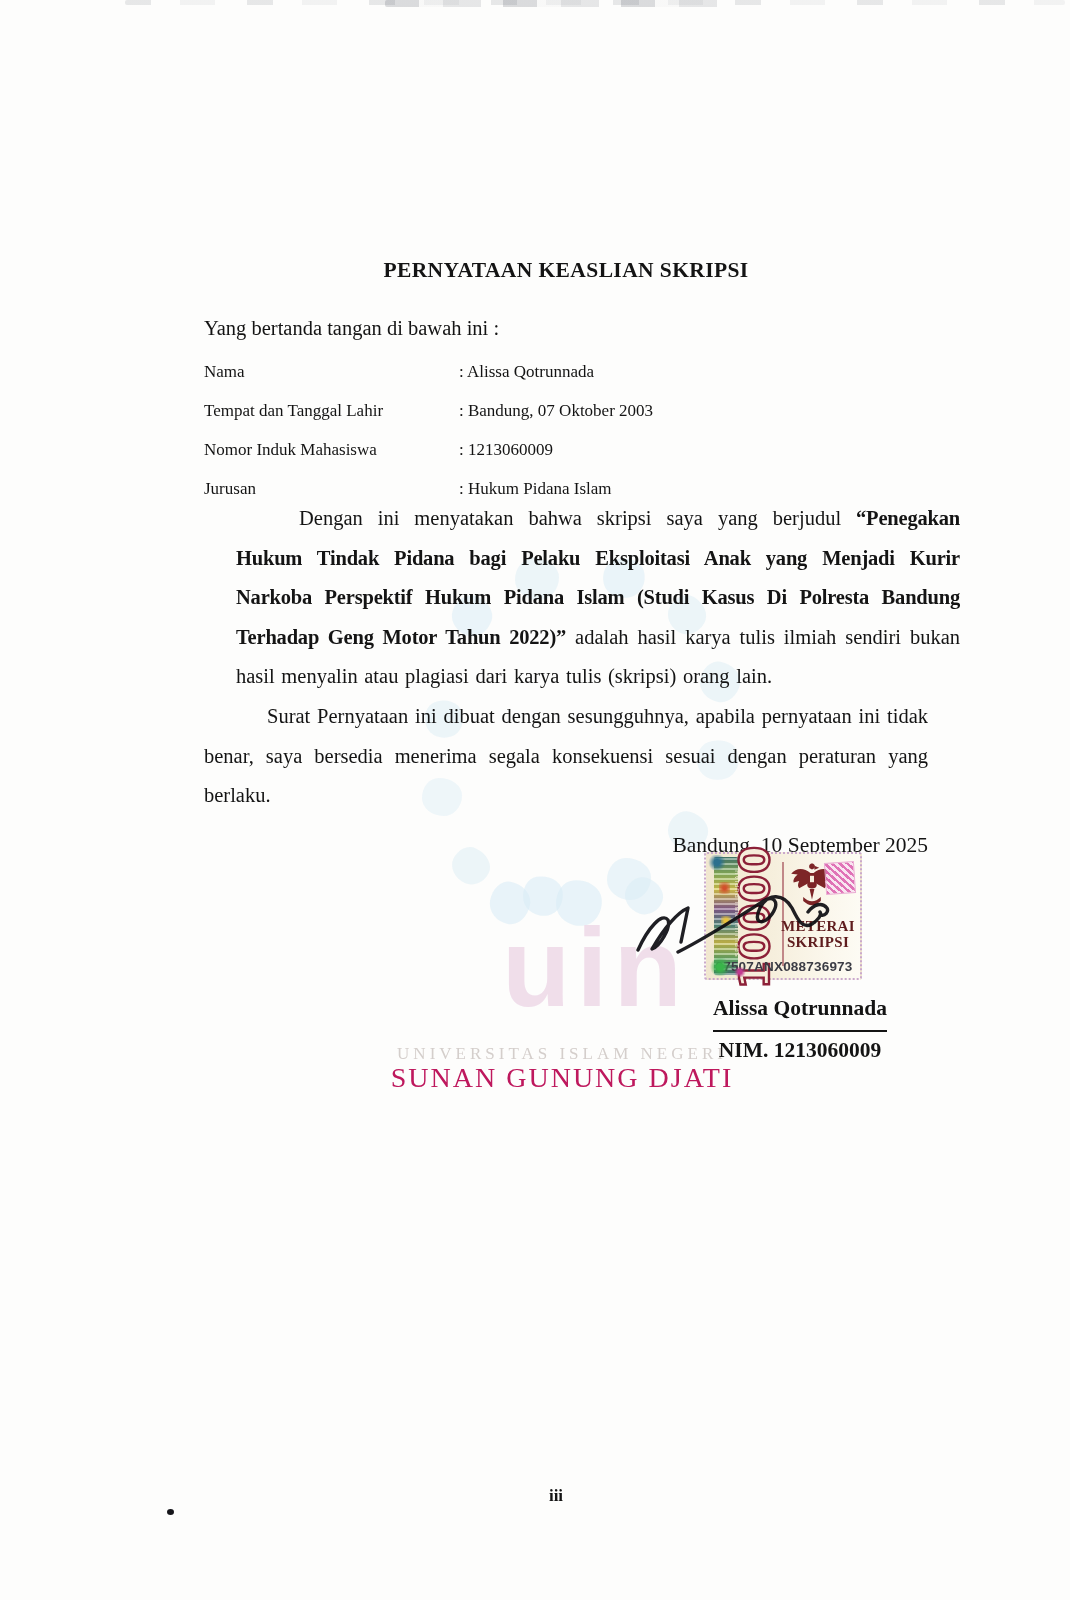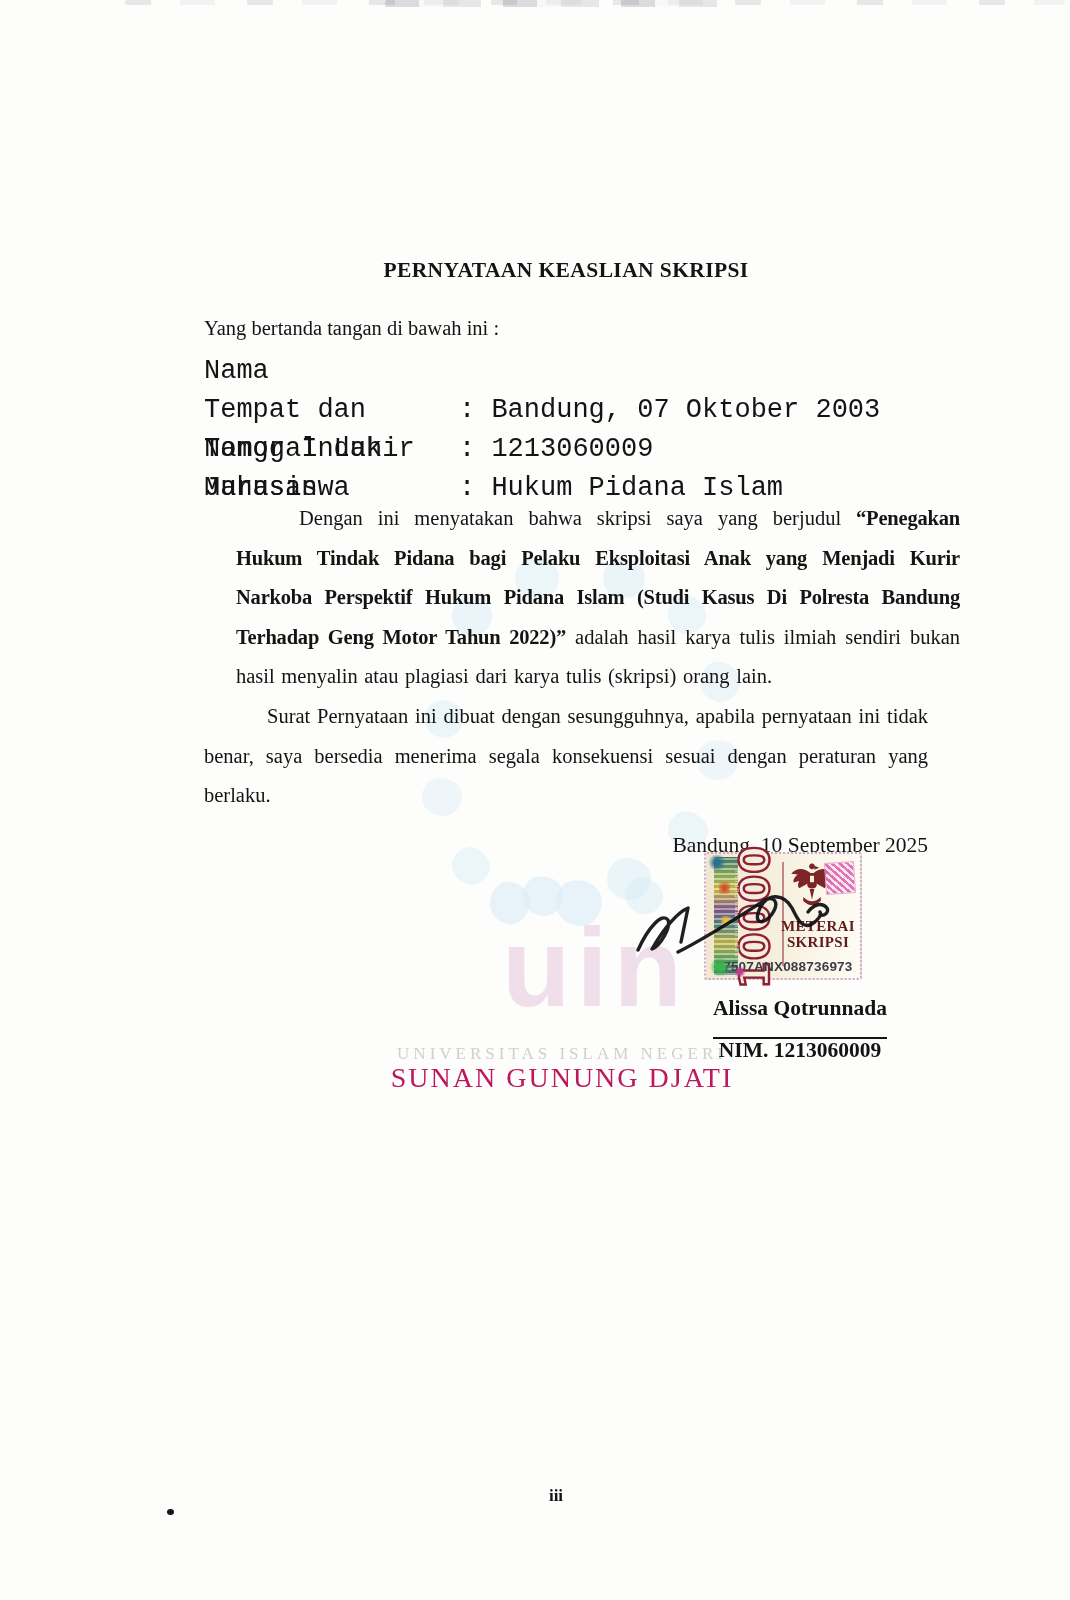--- a/index.html
+++ b/index.html
@@ -32,32 +32,32 @@
   .wm-line { position:absolute; left:207px; width:710px; text-align:center; white-space:nowrap; }
   .wm-u1 { top:1044px; font-size:17px; letter-spacing:4px; color:#d4cecb; }
   .wm-u2 { top:1062px; font-size:28px; letter-spacing:2px; color:#be185d; }
   .wm-u3 { top:1092px; font-size:15px; letter-spacing:15px; color:#dad7e0; }
 
   
   .content { position:absolute; left:204px; top:0; width:724px; z-index:2; }
   .doc-title { position:absolute; top:258px; width:100%; text-align:center; font-size:21.5px; font-weight:bold; letter-spacing:.4px; }
   .intro { position:absolute; top:314px; width:100%; font-size:20.5px; line-height:28px; }
   .fields { position:absolute; top:352px; width:100%; }
-  .field-row { display:flex; height:39px; line-height:39px; font-size:27px;font-family:Liberation Mono, monospace; }
+  .field-row { display:flex; height:39px; line-height:39px; font-size:17px; }
   .field-label { width:255px; flex:none; }
   .field-value { flex:1; }
   .para { position:absolute; width:100%; font-size:20.5px; line-height:39.5px; text-align:justify; word-spacing:1.5px; text-indent:63px; }
   .para-1 { top:499px;margin-left:32px; }
   .para-2 { top:697px; }
   .bold-title { font-weight:bold; letter-spacing:-0.2px; }
   .place-date { position:absolute; top:830px; width:100%; text-align:right; font-size:21.5px; line-height:30px; }
 
   
   .sig-name-box { position:absolute; left:670px; top:996px; width:260px; text-align:center; z-index:5; }
-  .sig-name { font-size:21.5px; font-weight:bold; border-bottom:2.5px solid #141414; padding-bottom:17px; white-space:nowrap; }
+  .sig-name { font-size:21.5px; font-weight:bold; border-bottom:2.5px solid #141414; padding-bottom:10px; white-space:nowrap; }
   .sig-nim { position:absolute; left:670px; top:1038px; width:260px; text-align:center; font-size:21.5px; font-weight:bold; z-index:5; white-space:nowrap; }
 
   
   .stamp {
     position:absolute; left:704px; top:852px; width:158px; height:128px; z-index:3;
     background:linear-gradient(to right, #f1e7cf 0%, #f6efdd 45%, #fbf7ec 78%, #fdfbf4 100%);
     border:2px dotted #c9a8cc; border-radius:3px;
   }
   .holo-strip {
     position:absolute; left:8px; top:3px; bottom:3px; width:24px; opacity:.88; border-radius:2px;
@@ -138,20 +138,21 @@
   </div>
 
   <div class="content">
     <h1 class="doc-title">PERNYATAAN KEASLIAN SKRIPSI</h1>
 
     <div class="intro">Yang bertanda tangan di bawah ini :</div>
 
     <div class="fields">
       <div class="field-row">
         <span class="field-label">Nama</span>
+        <span class="field-value">: Alissa Qotrunnada</span>
       </div>
       <div class="field-row">
         <span class="field-label">Tempat dan Tanggal Lahir</span>
         <span class="field-value">: Bandung, 07 Oktober 2003</span>
       </div>
       <div class="field-row">
         <span class="field-label">Nomor Induk Mahasiswa</span>
         <span class="field-value">: 1213060009</span>
       </div>
       <div class="field-row">

